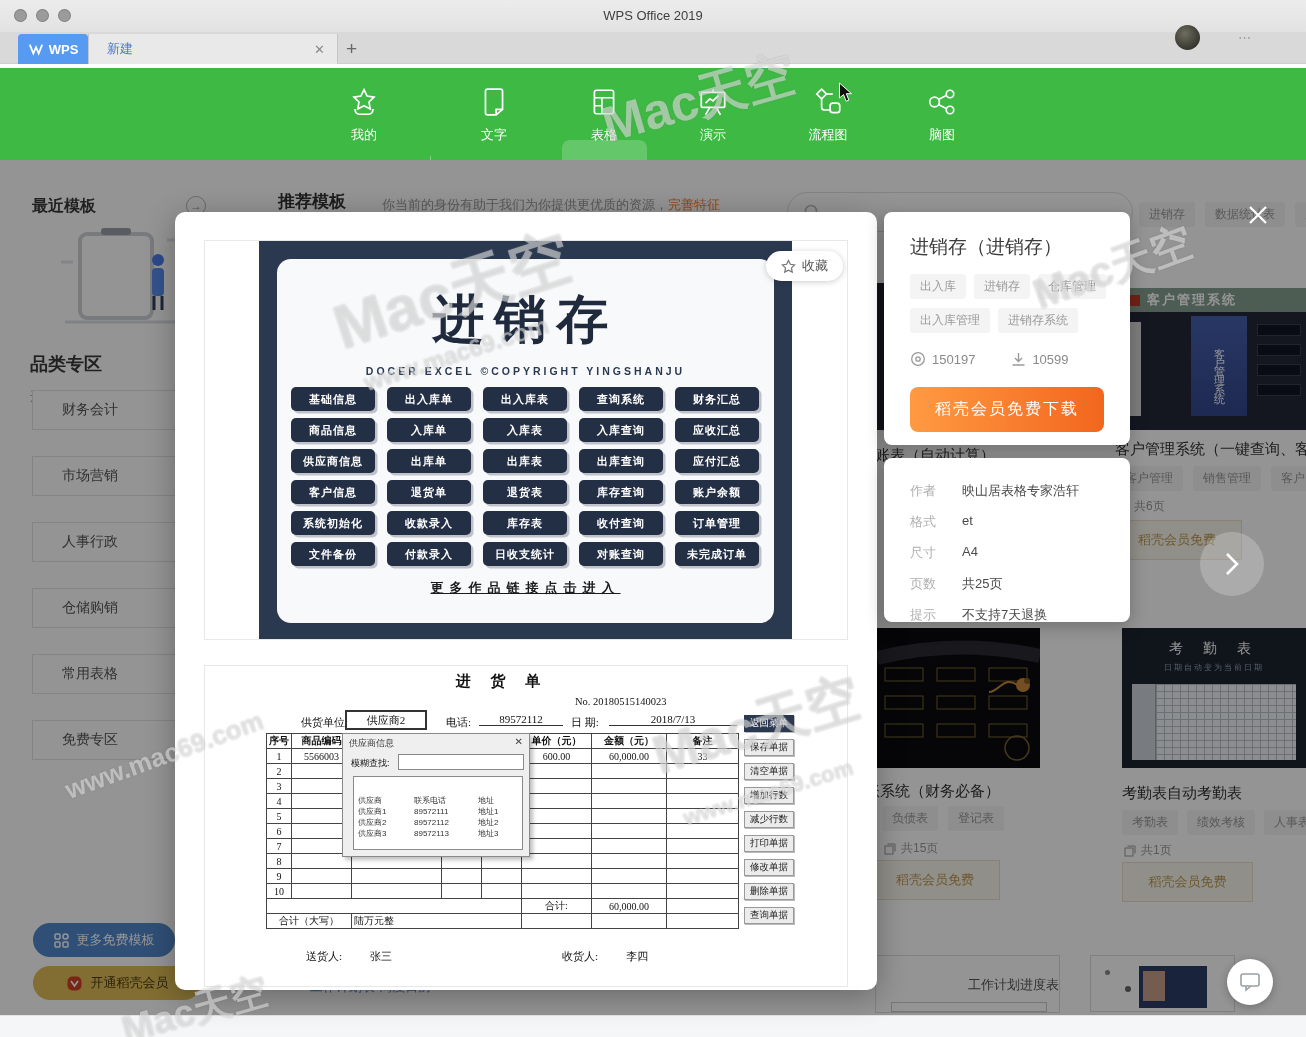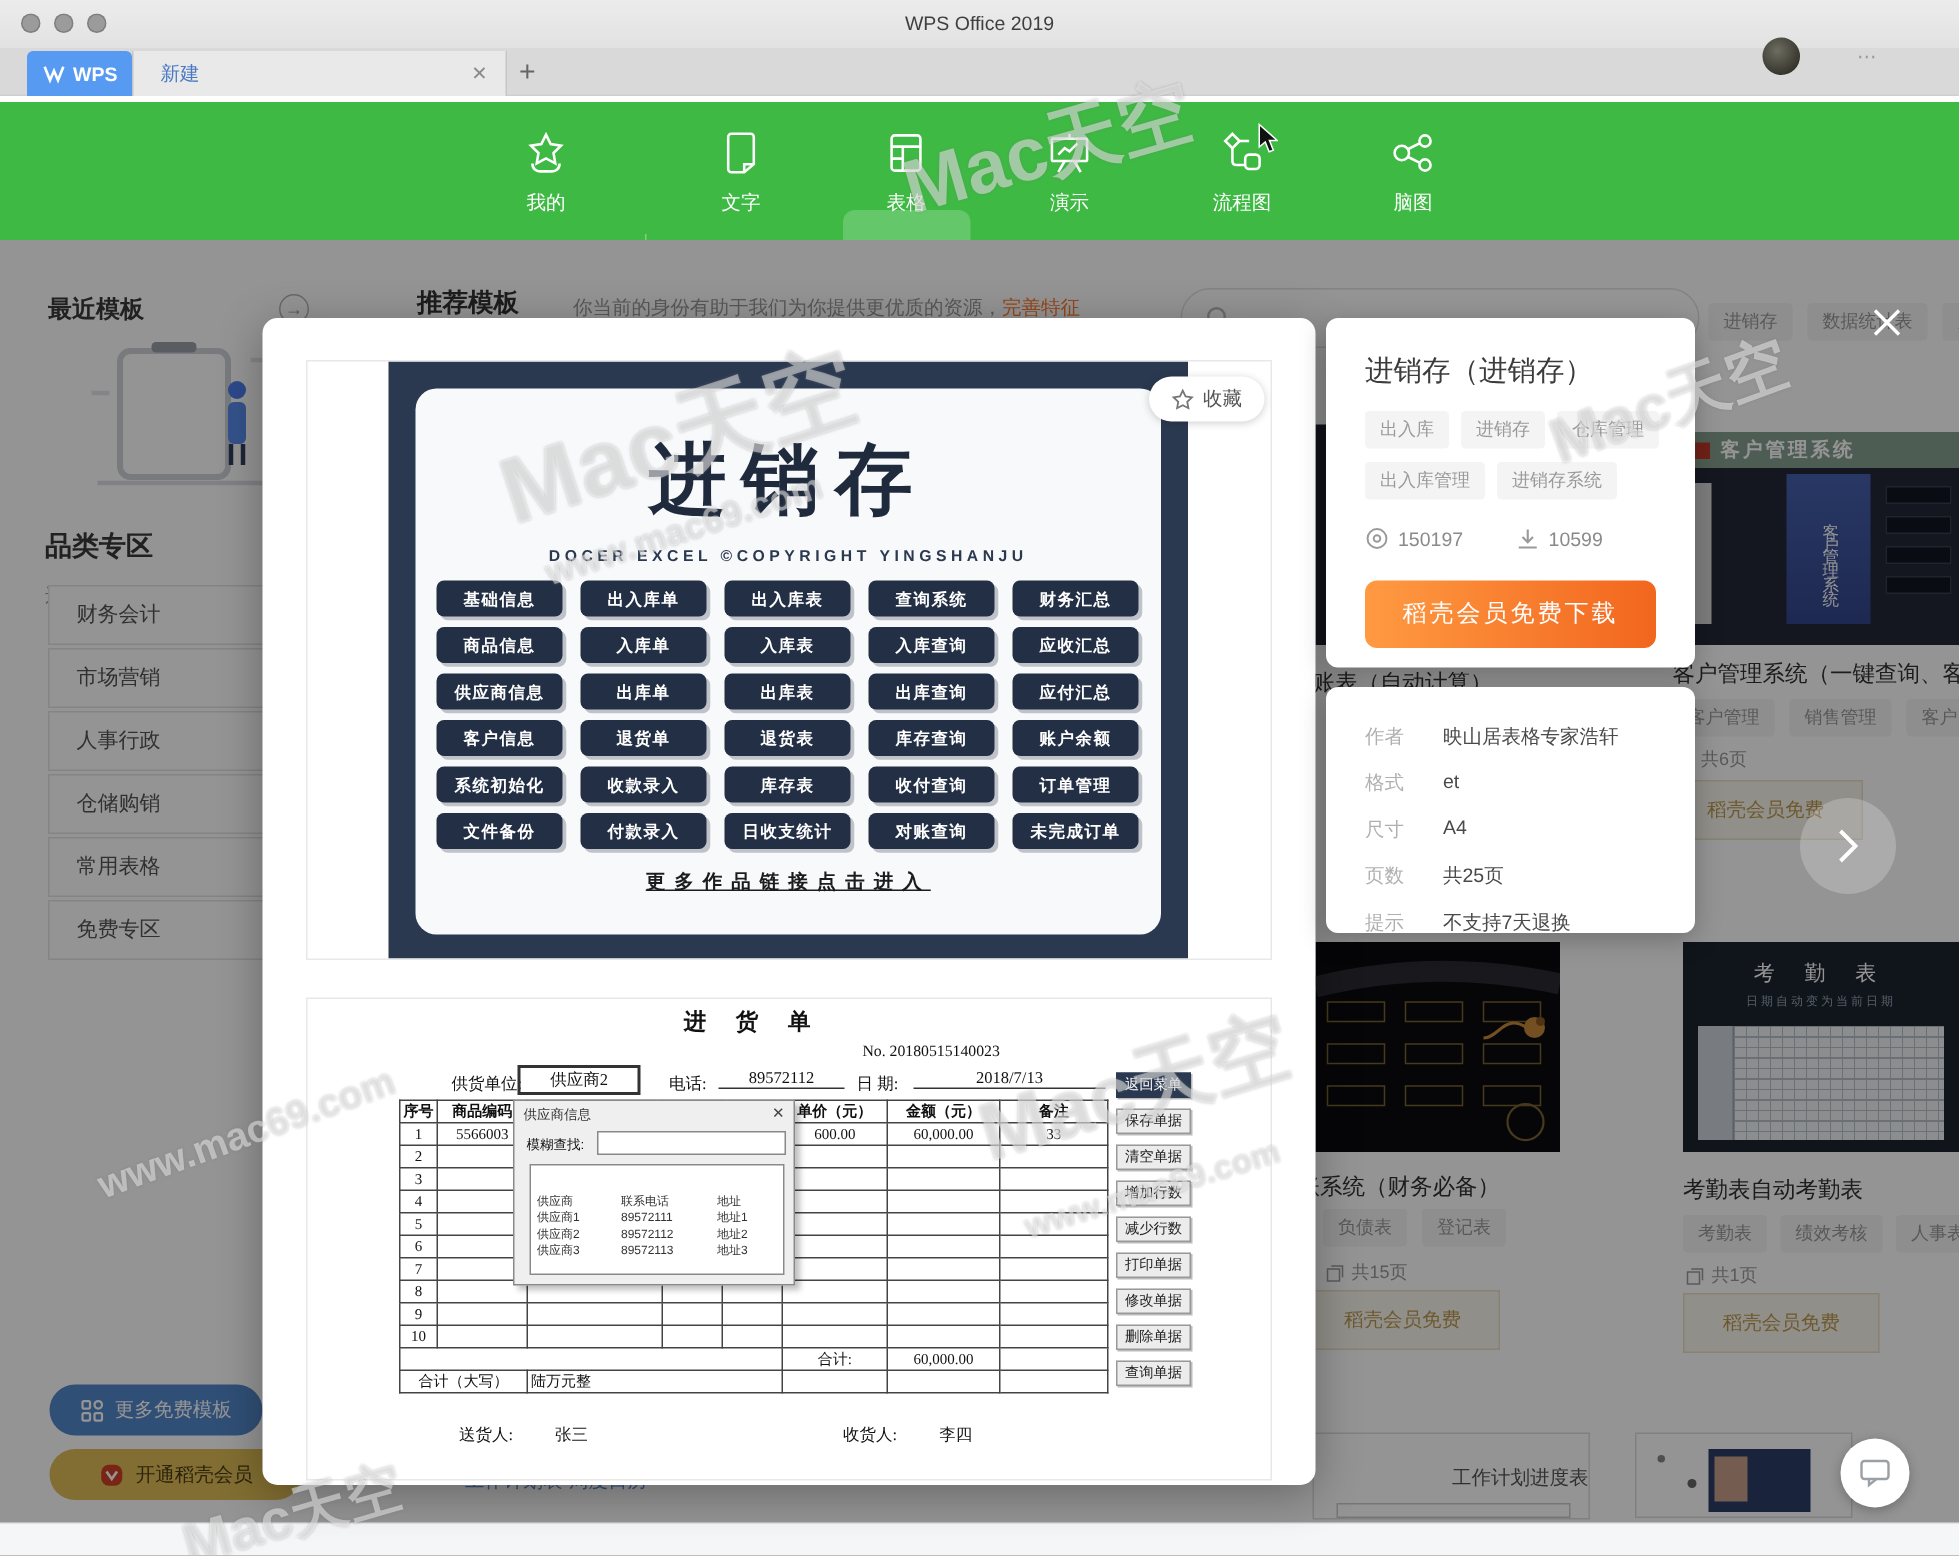--- a/index.html
+++ b/index.html
@@ -26,21 +26,21 @@
 .rb-hl{position:absolute;left:562px;top:72px;width:85px;height:82px;background:rgba(255,255,255,.2);border-radius:8px}
 .rb-sep{position:absolute;left:430px;top:88px;width:1px;height:48px;background:rgba(255,255,255,.35)}
 
 .h-title{position:absolute;left:278px;top:190px;font-size:17px;font-weight:bold;color:#333}
 .h-sub{position:absolute;left:382px;top:196px;font-size:13px;color:#999}
 .h-link{color:#ff7a2e}
 .searchbox{position:absolute;left:787px;top:192px;width:346px;height:40px;background:#fff;border:1px solid #e2e2e2;border-radius:20px}
 .hot-tags{position:absolute;left:1139px;top:202px;display:flex;gap:10px}
 .tag{background:#f4f4f5;color:#9a9a9a;font-size:12px;padding:4px 10px;border-radius:3px;white-space:nowrap}
 .side-h{font-size:16px;font-weight:bold;color:#3a3a3a}
-.cat{width:190px;height:40px;border:1px solid #e4e4e4;background:#fff;display:flex;align-items:center;font-size:14px;color:#555;padding-left:18px;margin-bottom:2px}
+.cat{width:190px;height:40px;border:1px solid #e4e4e4;background:#fff;display:flex;align-items:center;font-size:14px;color:#555;padding-left:29px;margin-bottom:26px}
 .pill{position:absolute;height:34px;border-radius:17px;display:flex;align-items:center;justify-content:center;gap:8px;font-size:13px}
 .bg-card-title{font-size:15px;color:#333;white-space:nowrap}
 .vipbtn{position:absolute;height:40px;background:#faf6ec;border:1px solid #eadfc8;color:#bd9a52;font-size:13px;display:flex;align-items:center;justify-content:center}
 .pagecount{font-size:12px;color:#9a9a9a;display:flex;align-items:center;gap:5px}
 .dim{position:absolute;left:0;top:160px;width:1306px;height:855px;background:rgba(0,0,0,.42);z-index:4}
 .footer{position:absolute;left:0;top:1015px;width:1306px;height:22px;background:#f5f6f8;border-top:1px solid #e3e3e5}
 
 .panel{position:absolute;left:175px;top:212px;width:702px;height:778px;background:#fff;border-radius:10px;z-index:5;box-shadow:0 6px 30px rgba(0,0,0,.3)}
 .frame{position:absolute;left:29px;background:#fff;border:1px solid #e8e8e8;overflow:hidden}
 .poster{position:absolute;left:54px;top:0;width:533px;height:398px;background:#2b3950}

